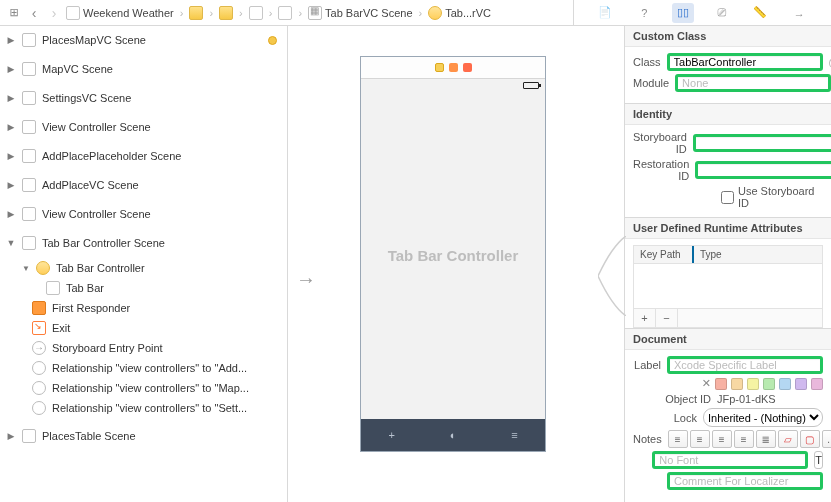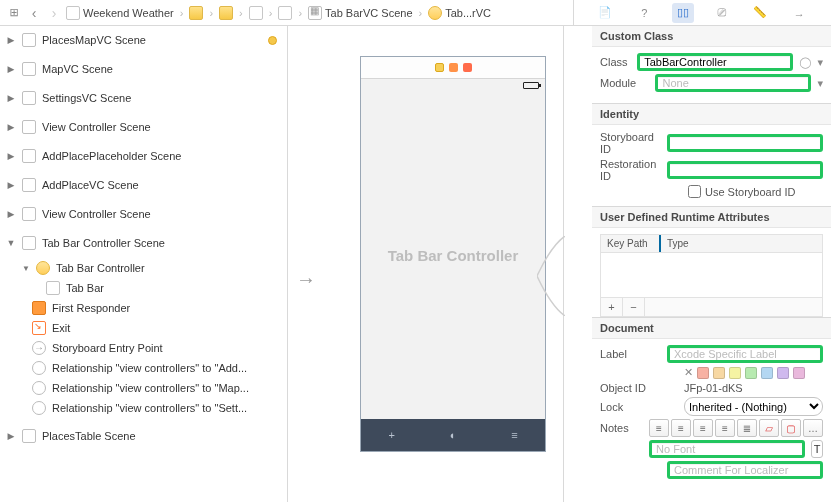--- a/index.html
+++ b/index.html
@@ -21,21 +21,21 @@
 
 
 .insp-tabs { position:absolute; top:0; right:0; left:573px; height:26px; border-bottom:1px solid #d9d9d9; border-left:1px solid #d9d9d9; display:flex; align-items:center; justify-content:space-evenly; padding:0 4px; background:#fff;}
 .insp-tabs .tb { width:22px; height:20px; display:flex; align-items:center; justify-content:center; color:#8a8a8a; border-radius:3px;}
 .insp-tabs .tb.sel { background:#dce6f5; color:#2d6fce;}
 
 
 .main { display:flex; height: calc(100% - 26px); position:relative;}
 .col-outline { width: 288px; border-right:1px solid #d9d9d9; overflow:auto;}
 .col-canvas { flex:1; background:#fff; position:relative;}
-.col-insp { width: 268px; border-left:1px solid #d9d9d9; overflow:auto; background:#fff;padding-left:28px;}
+.col-insp { width: 207px; border-left:1px solid #d9d9d9; overflow:auto; background:#fff;}
 
 
 .scene-row { height:29px; display:flex; align-items:center; padding-left:6px; gap:6px; border-bottom:1px solid #fff;}
 .scene-row .disc { color:#7a7a7a; font-size:9px; width:10px; text-align:center;}
 .scene-row .sceneico { width:14px; height:14px; background:#fff; border:1px solid #bfbfbf; border-radius:2px; position:relative;}
 .scene-row .lbl { font-weight:400; color:#333;}
 .scene-row .dot { margin-left:auto; margin-right:10px; width:9px; height:9px; border-radius:50%; background:#f5c84b; border:1px solid #e0a820;}
 
 .child { height:20px; display:flex; align-items:center; padding-left: var(--pl,24px); gap:6px;}
 .child .disc { color:#7a7a7a; font-size:8px; width:8px; text-align:center;}
@@ -62,21 +62,21 @@
 .batt { width:16px; height:7px; border:1px solid #222; border-radius:1px; position:relative;}
 .batt::after { content:""; position:absolute; right:-3px; top:1px; width:2px; height:3px; background:#222;}
 .phone-body { position:absolute; top:34px; bottom:32px; left:0; right:0; display:flex; align-items:center; justify-content:center;}
 .phone-body .big { color:#bdbdbd; font-size:15px; font-weight:600;}
 .tabbar { position:absolute; bottom:0; left:0; right:0; height:32px; background:#3e4a5b; display:flex; align-items:center; justify-content:space-around; color:#b9c3d0;}
 
 
 .sec { border-bottom:1px solid #d9d9d9; padding: 5px 8px 8px 8px;}
 .sec .head { font-size:11px; font-weight:700; color:#4a4a4a; margin-bottom:6px; padding:2px 2px; background:#f6f6f6; border-bottom:1px solid #e6e6e6; margin:-5px -8px 6px -8px; padding:4px 8px;}
 .row { display:flex; align-items:center; margin:3px 0; gap:6px;}
-.row .lbl-r { width:78px; color:#555; font-size:11px;}
+.row .lbl-r { width:78px; text-align:right; color:#555; font-size:11px;}
 .row input[type="text"] { flex:1; height:18px; border:3px solid #22c55e; border-radius:3px; padding:0 4px; font-size:11px; box-shadow: inset 0 1px 1px rgba(0,0,0,0.06);}
 .row select { flex:1; height:19px; border:1px solid #c4c4c4; border-radius:9px; font-size:11px; background:#fff;}
 .chk { display:flex; align-items:center; gap:4px; margin-left:88px; font-size:11px; color:#555;}
 
 .attr-table { border:1px solid #e2e2e2; margin-top:4px;}
 .attr-table .hdr { display:flex; background:#f5f5f5; border-bottom:1px solid #e2e2e2;}
 .attr-table .hdr div { padding:3px 6px; font-size:10px; color:#555; border-right:2px solid #0369a1;}
 .attr-table .hdr div:last-child { border-right:none; flex:1;}
 .attr-table .body { height:44px;}
 .attr-table .footer { display:flex; gap:0; border-top:1px solid #e2e2e2; background:#fafafa;}

